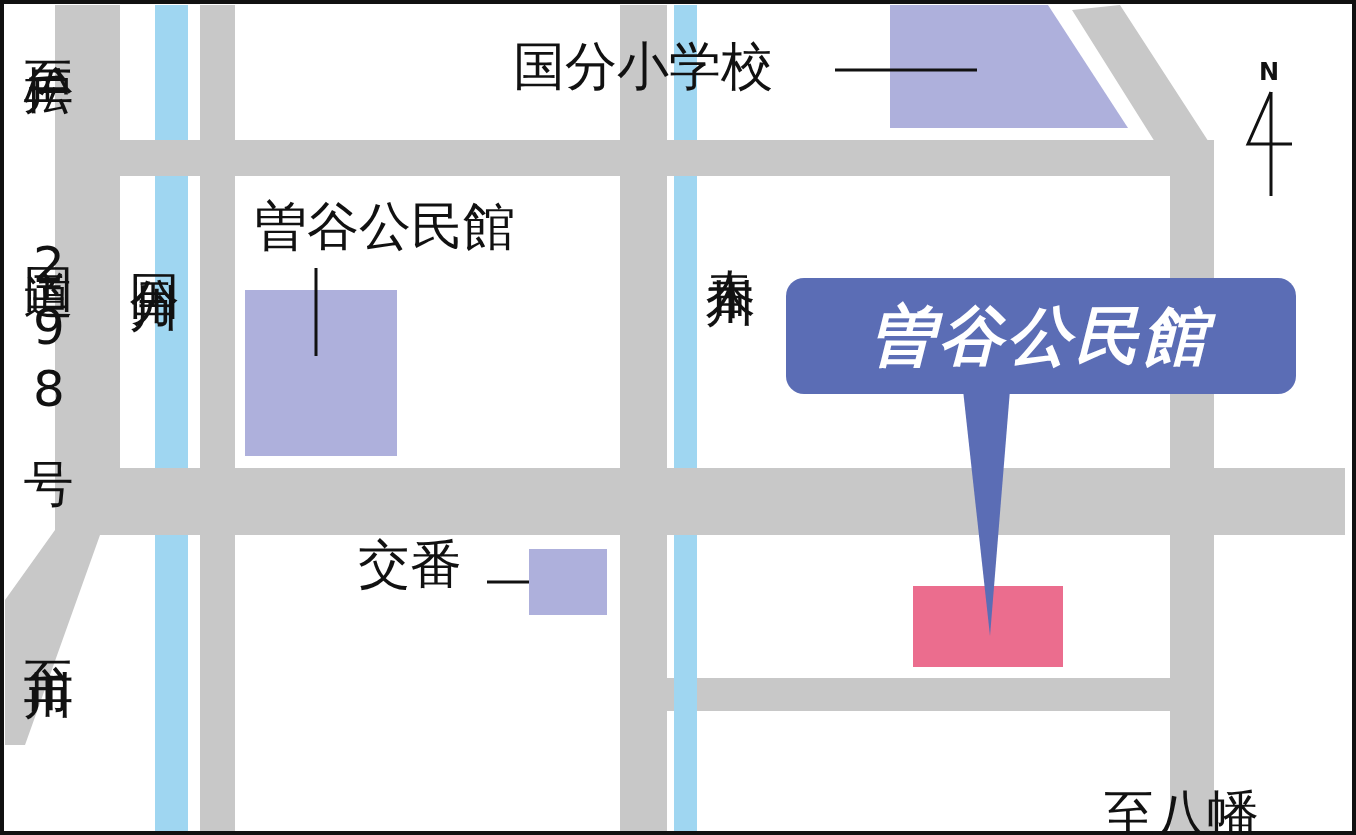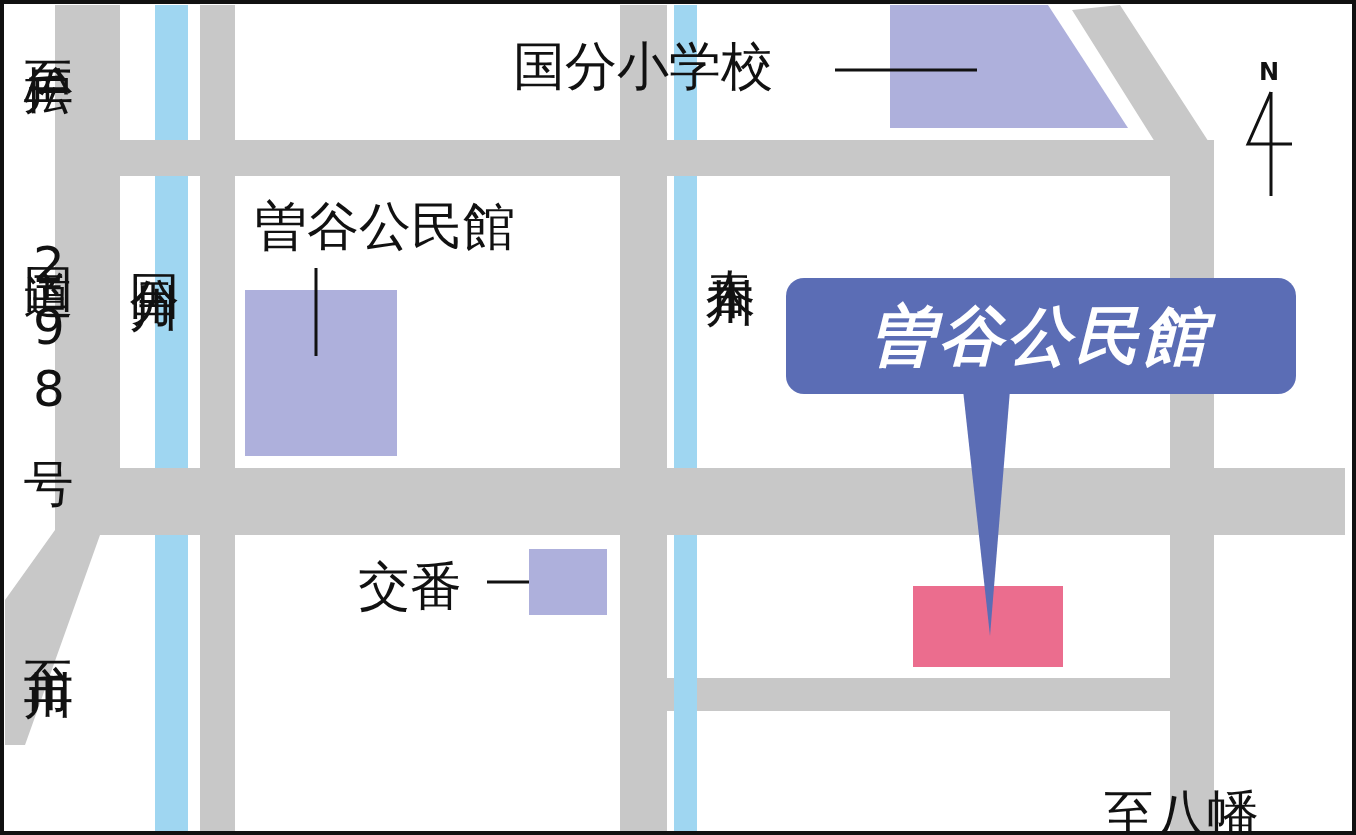--- a/index.html
+++ b/index.html
@@ -57,16 +57,16 @@
   <rect x="2" y="2" width="1352" height="831" fill="none" stroke="#111" stroke-width="4"></rect>
 </svg>
 
 <div class="lbl vert" style="left:24px;top:22px;font-size:50px;">至松戸</div>
 <div class="lbl vert" style="left:24px;top:228px;font-size:50px;">国道298号</div>
 <div class="lbl vert" style="left:24px;top:622px;font-size:50px;">至市川</div>
 <div class="lbl vert" style="left:130px;top:235px;font-size:50px;">国分川</div>
 <div class="lbl" style="left:255px;top:200px;">曽谷公民館</div>
 <div class="lbl" style="left:513px;top:40px;">国分小学校</div>
 <div class="lbl vert" style="left:706px;top:230px;font-size:50px;">春木川</div>
-<div class="lbl" style="left:358px;top:560px;">交番</div>
+<div class="lbl" style="left:358px;top:538px;">交番</div>
 <div class="lbl" style="left:1103px;top:788px;">至八幡</div>
 <div class="lbl" style="left:1259px;top:60px;font-size:24px;font-weight:bold;">N</div>
 <div class="callout">曽谷公民館</div>
 
 </body></html>

